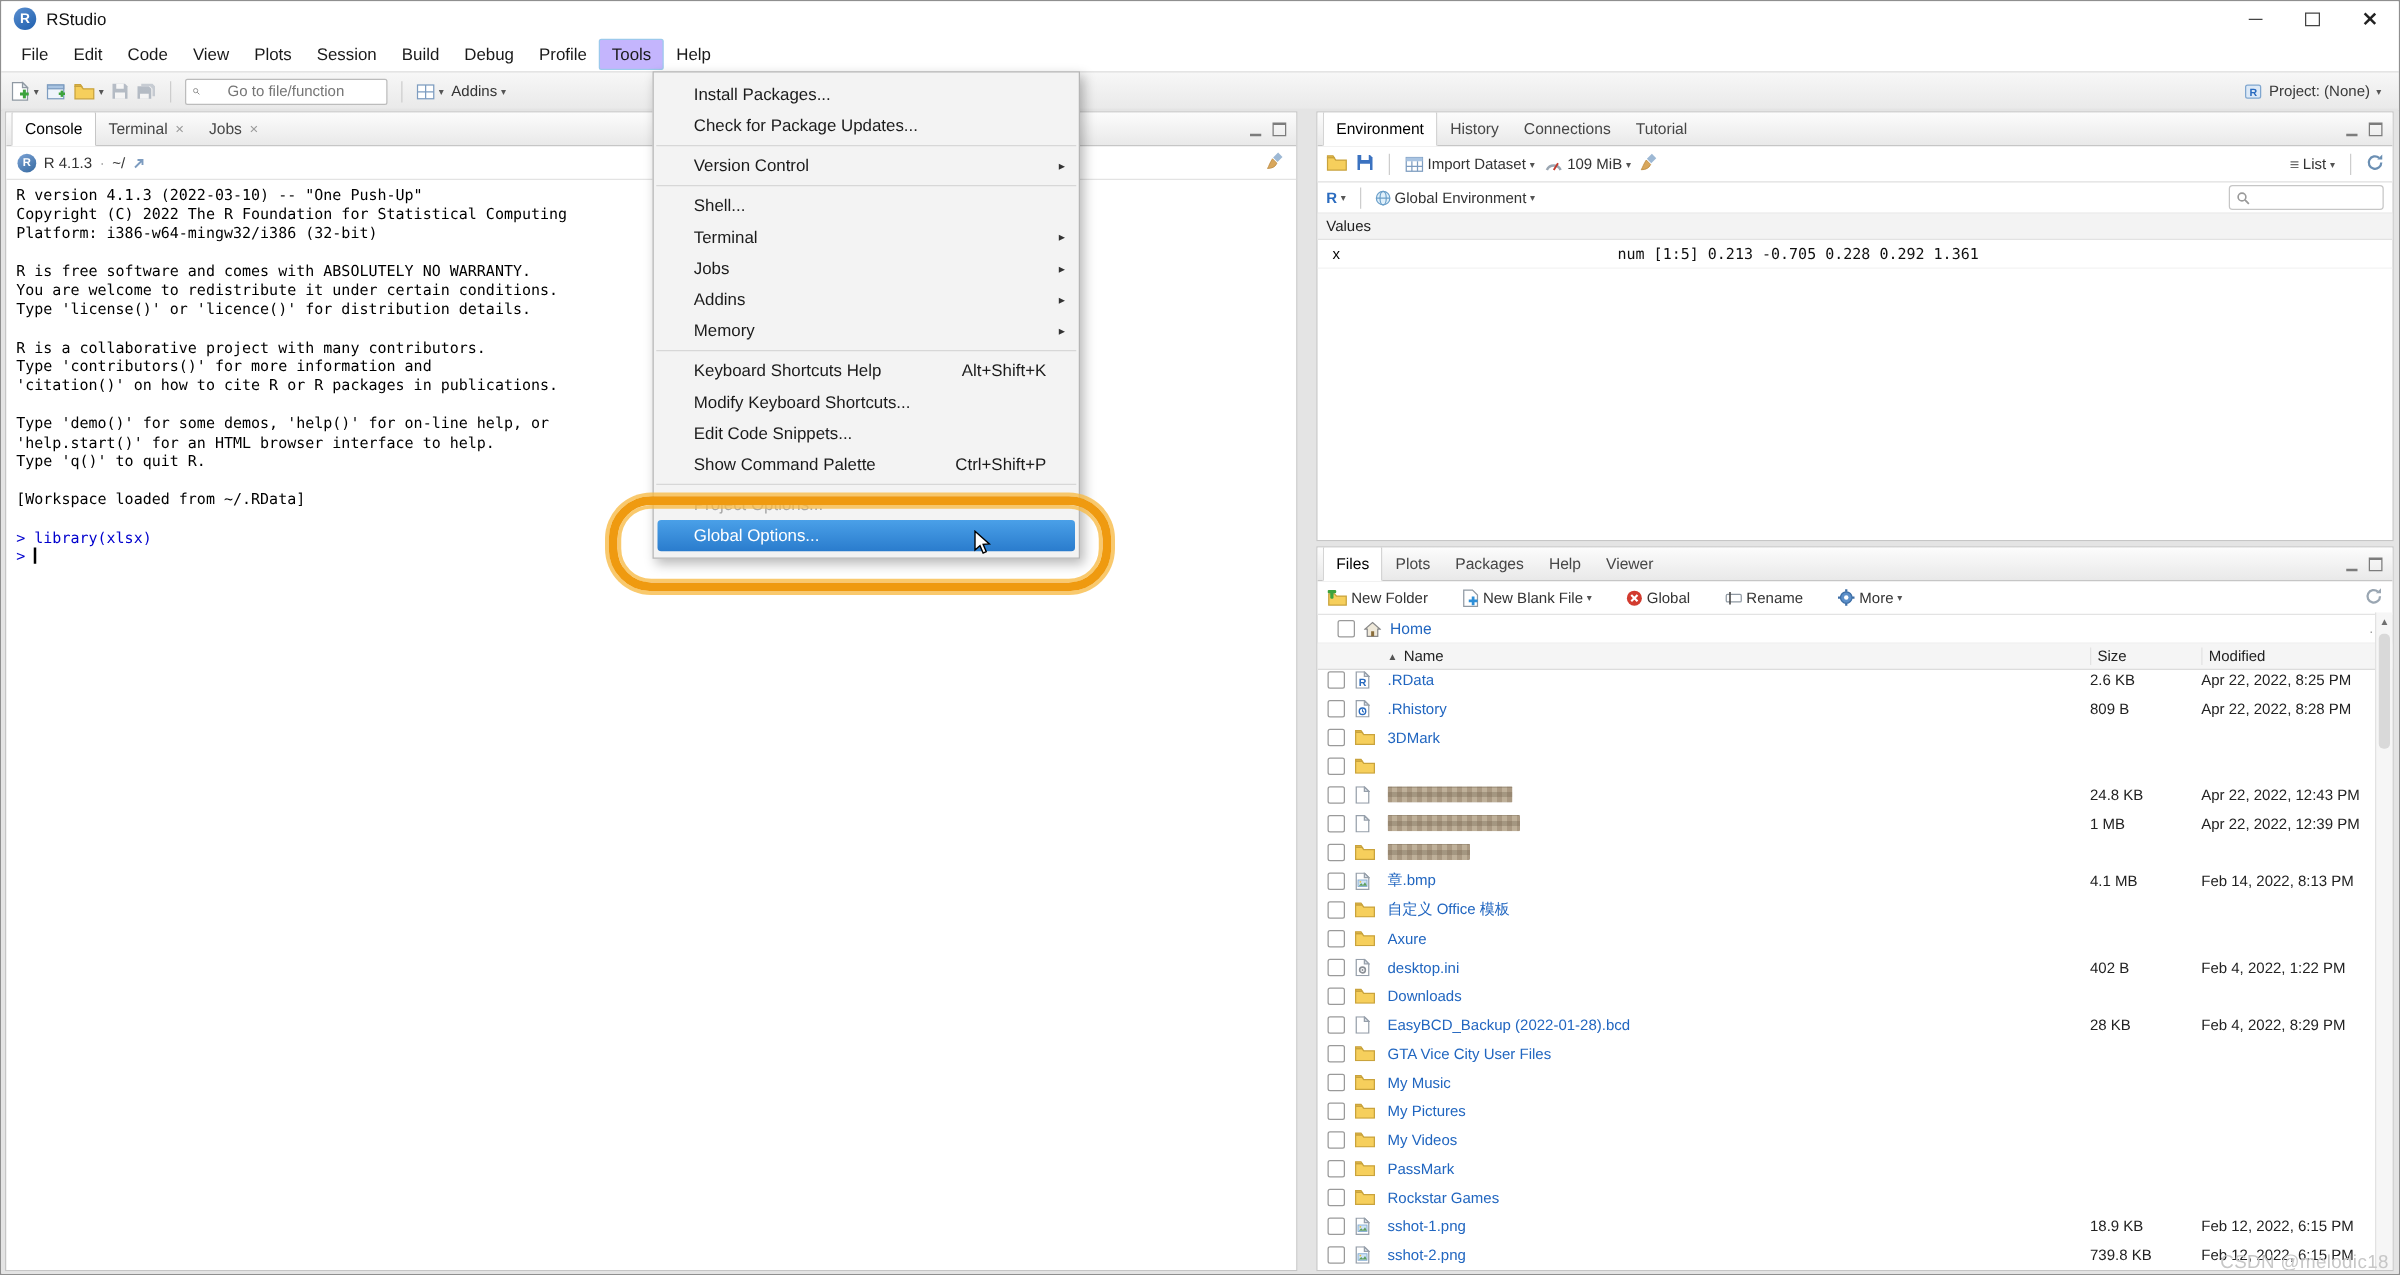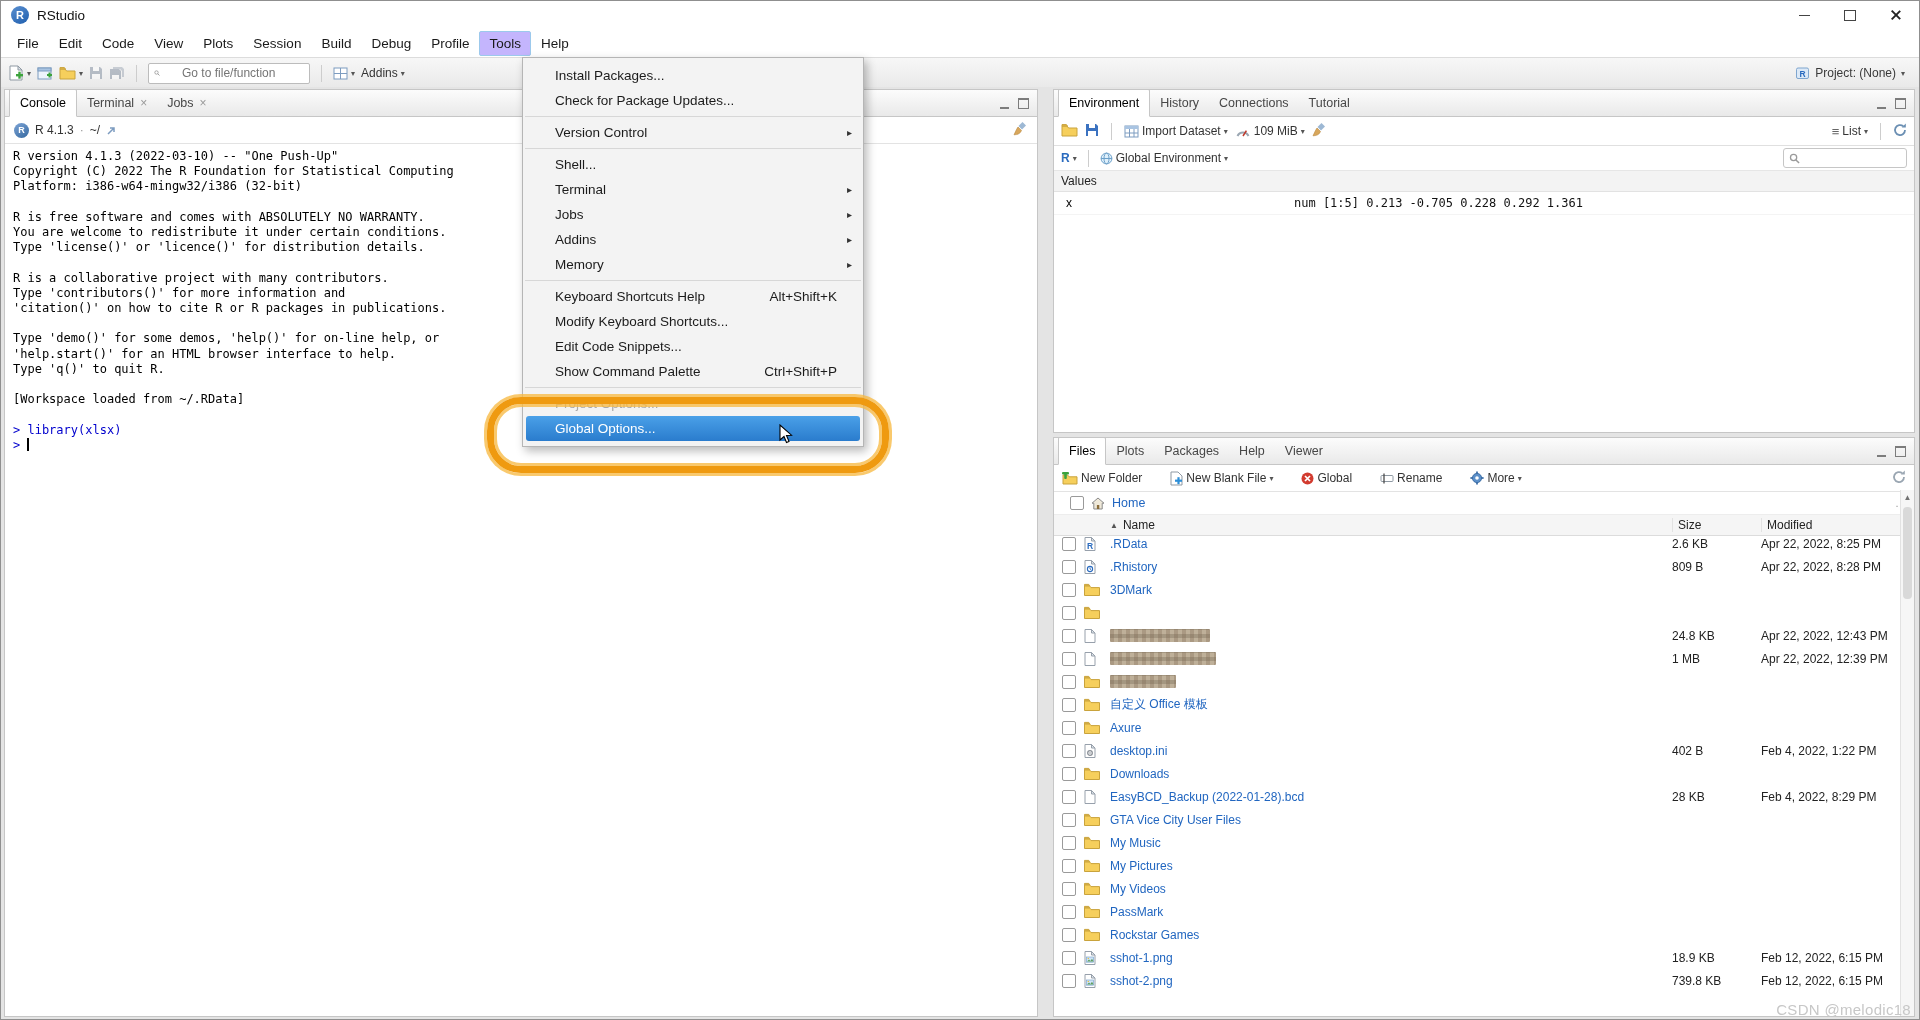--- a/index.html
+++ b/index.html
@@ -529,20 +529,35 @@
                 <path d="M.5 2.8 V1.4 h4.3 l1 1.4z" fill="#e8bd4e" stroke="#c9a33c"></path>
               </svg>
             </span>
             <span class="fname"><span class="redacted" style="width: 66px;"></span></span>
             <span class="fsize"></span>
             <span class="fmod"></span>
           </div>
           <div class="frow">
             <span class="fcheck"></span>
             <span class="ficon">
+              <svg width="12" height="14" viewBox="0 0 12 14">
+                <path d="M1 .5 h6.5 L11 4 v9.5 H1z" fill="#fff" stroke="#97a0ab"></path>
+                <path d="M7.5 .5 V4 H11z" fill="#dde3ea" stroke="#97a0ab"></path>
+                <rect x="2.4" y="6" width="7.2" height="5.2" fill="#cfe3f7" stroke="#7fa8cf" stroke-width=".7"></rect>
+                <path d="M3 10.6 l2-2 1.4 1.4 1.6-2.2 1.6 2.8z" fill="#5d9e5d"></path>
+                <circle cx="4.3" cy="7.4" r=".7" fill="#e8c23a"></circle>
+              </svg>
+            </span>
+            <span class="fname">章.bmp</span>
+            <span class="fsize">4.1 MB</span>
+            <span class="fmod">Feb 14, 2022, 8:13 PM</span>
+          </div>
+          <div class="frow">
+            <span class="fcheck"></span>
+            <span class="ficon">
               <svg width="16" height="13" viewBox="0 0 16 13">
                 <path d="M.5 2.8 h5 l1.5 1.8 h8.5 v7.9 H.5z" fill="#f6cf5c" stroke="#c9a33c"></path>
                 <path d="M.5 2.8 V1.4 h4.3 l1 1.4z" fill="#e8bd4e" stroke="#c9a33c"></path>
               </svg>
             </span>
             <span class="fname">自定义 Office 模板</span>
             <span class="fsize"></span>
             <span class="fmod"></span>
           </div>
           <div class="frow">

